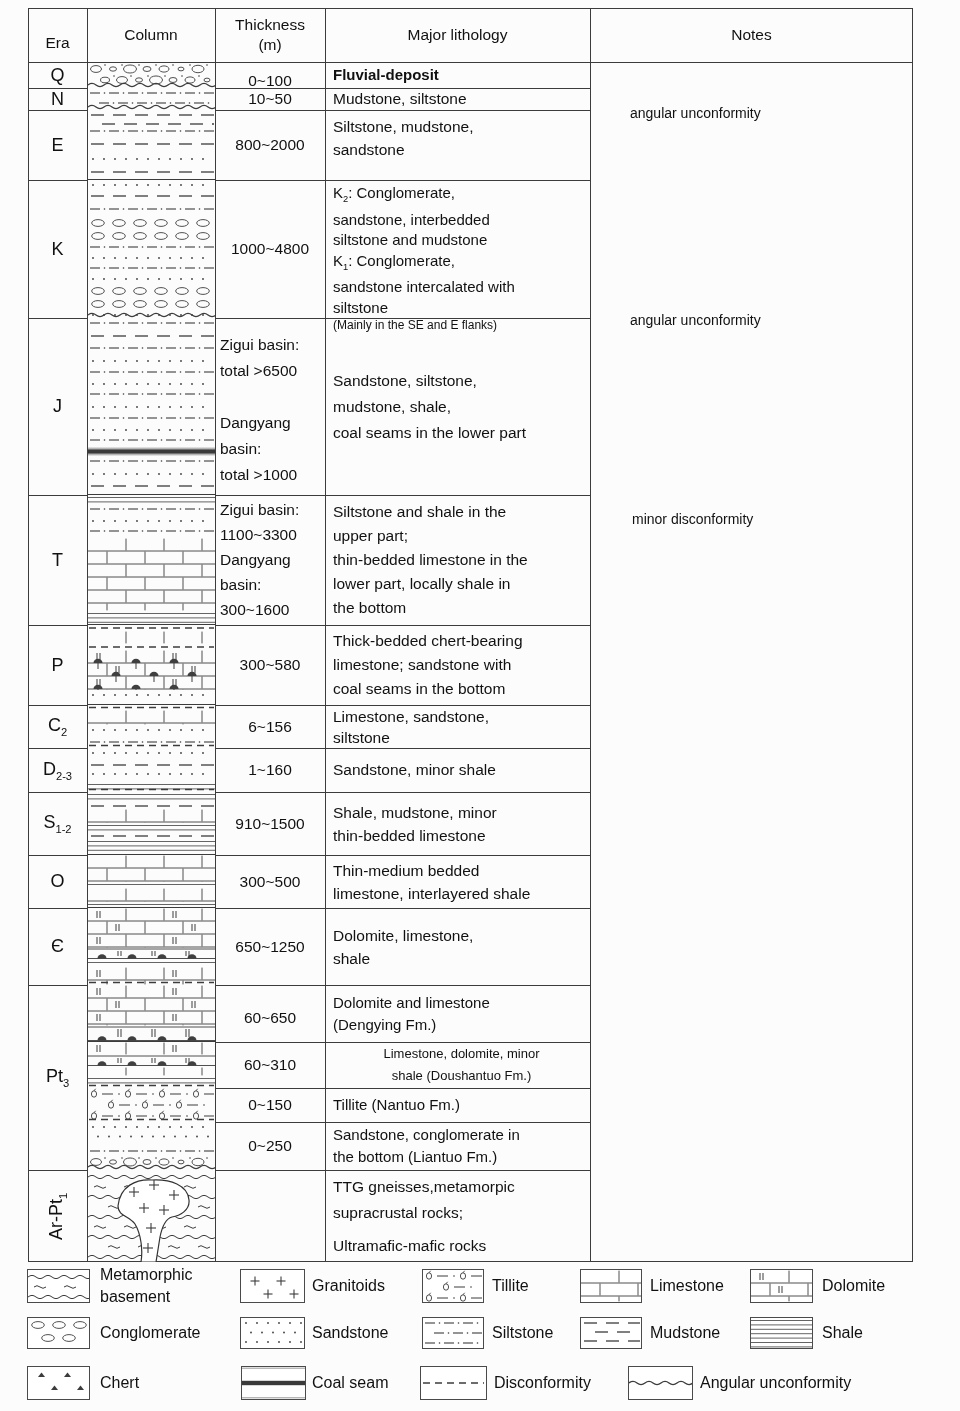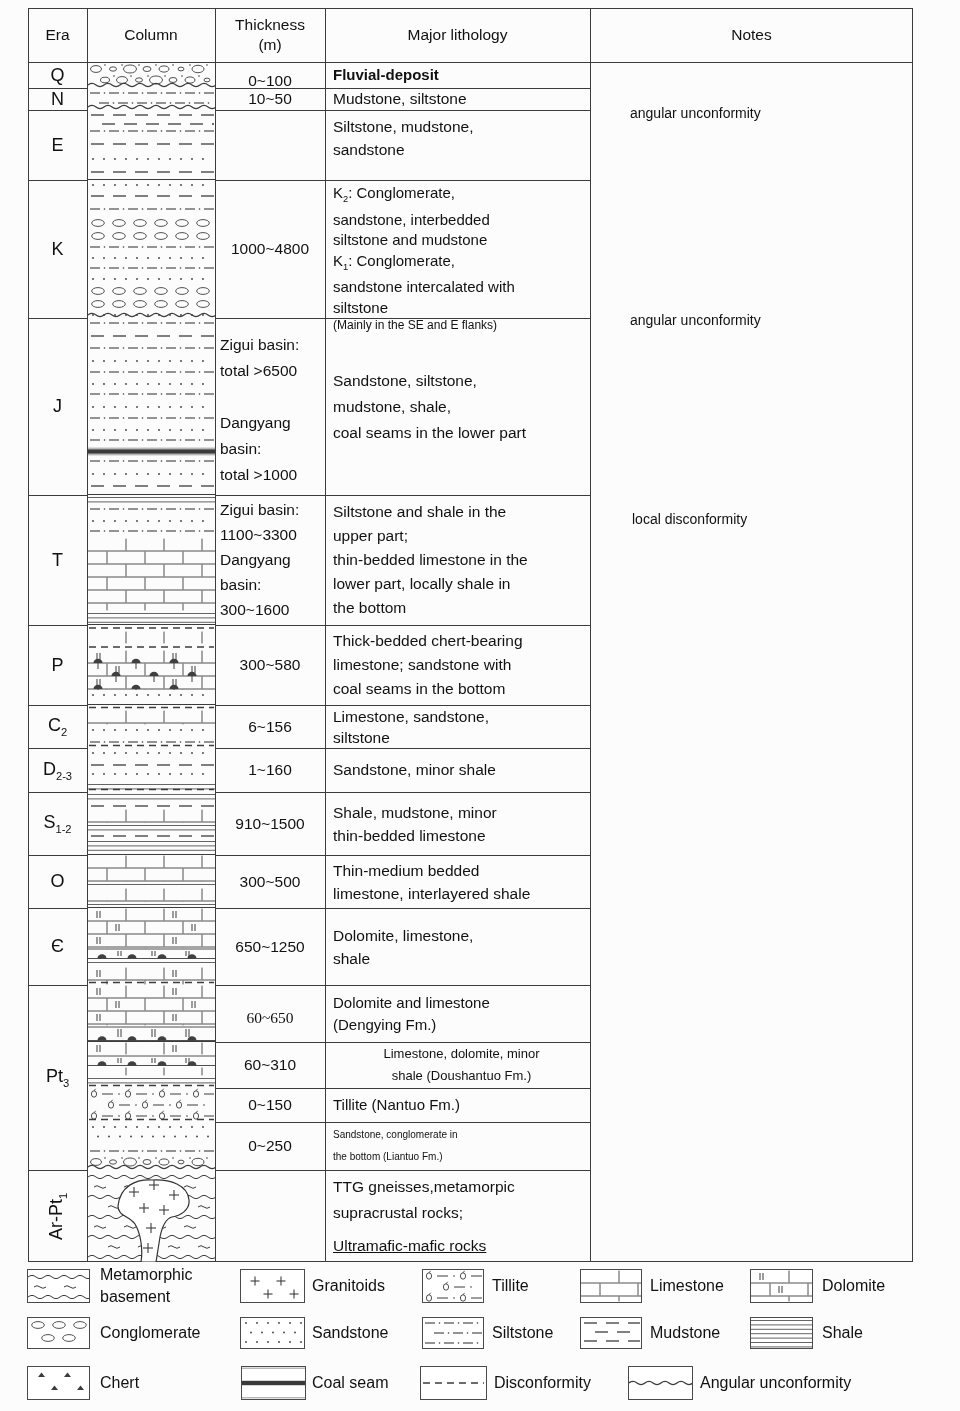--- a/index.html
+++ b/index.html
@@ -17,21 +17,21 @@
   .note{position:absolute;font-size:14px;white-space:nowrap;}
   .note-sm{font-size:13px;line-height:26px;}
   .legend-label{position:absolute;font-size:16px;line-height:22px;white-space:nowrap;}
   .swatch{position:absolute;border:1.2px solid #4a4a4a;box-sizing:border-box;background:#fff;}
   svg{display:block;}
 </style>
 </head>
 <body>
 
 <div id="stage">
-  <div class="cell hdr" style="left:28px;top:8px;width:59px;height:54px">
+  <div class="cell hdr" style="left:28px;top:16px;width:59px;height:54px">
       <span>Era</span>
     </div>
   <div class="cell hdr" style="left:87px;top:8px;width:128px;height:54px">
       <span>Column</span>
     </div>
   <div class="cell hdr" style="left:215px;top:8px;width:110px;height:54px">
     <span>Thickness</span>
     <span>(m)</span>
   </div>
   <div class="cell hdr" style="left:325px;top:8px;width:265px;height:54px">
@@ -126,20 +126,23 @@
         <circle cx="101.5" cy="15" r="0.8" fill="#3c3c3c"></circle>
         <line x1="106" y1="15" x2="116" y2="15" stroke="#3c3c3c" stroke-width="1.1"></line>
         <circle cx="120.5" cy="15" r="0.8" fill="#3c3c3c"></circle>
       </g>
       <path d="M0,19 q4,-3.2 8,0 t8,0 t8,0 t8,0 t8,0 t8,0 t8,0 t8,0 t8,0 t8,0 t8,0 t8,0 t8,0 t8,0 t8,0 t8,0" fill="none" stroke="#3c3c3c" stroke-width="1.3"></path>
     </svg>
     <div class="hline" style="left: 28px; top: 110px; width: 59px; height: 1px;"></div>
     <div class="hline" style="left: 215px; top: 110px; width: 375px; height: 1px;"></div>
     <div class="cell era-cell" style="left: 28px; top: 110px; width: 59px; height: 70px;">
       <span>E</span>
+    </div>
+    <div class="cell thk-cell" style="left: 215px; top: 110px; width: 110px; height: 70px; line-height: 20px; padding-top: 0px;">
+      <span>800~2000</span>
     </div>
     <div class="cell lith-cell" style="left: 325px; top: 110px; width: 265px; height: 70px; line-height: 23px; font-size: 15.5px; justify-content: flex-start; padding-top: 5px; font-weight: normal;">
       <span>Siltstone, mudstone,</span>
       <span>sandstone</span>
     </div>
     <svg width="127" height="70" viewBox="0 0 127 70" style="position: absolute; left: 88px; top: 110px; overflow: hidden;">
       <g transform="translate(0,0)">
         <line x1="3" y1="5" x2="16" y2="5" stroke="#3c3c3c" stroke-width="1.3"></line>
         <line x1="25" y1="5" x2="38" y2="5" stroke="#3c3c3c" stroke-width="1.3"></line>
         <line x1="47" y1="5" x2="60" y2="5" stroke="#3c3c3c" stroke-width="1.3"></line>
@@ -1029,21 +1032,21 @@
         <line x1="57" y1="13.6" x2="57" y2="17.4" stroke="#3c3c3c" stroke-width="0.9"></line>
         <line x1="95" y1="13.6" x2="95" y2="17.4" stroke="#3c3c3c" stroke-width="0.9"></line>
       </g>
       <line x1="1" y1="74.5" x2="126" y2="74.5" stroke="#3c3c3c" stroke-width="1.6" stroke-dasharray="7 5"></line>
     </svg>
     <div class="hline" style="left: 28px; top: 985px; width: 59px; height: 1px;"></div>
     <div class="hline" style="left: 215px; top: 985px; width: 375px; height: 1px;"></div>
     <div class="cell era-cell" style="left: 28px; top: 985px; width: 59px; height: 185px;">
       <span>Pt<sub>3</sub></span>
     </div>
-    <div class="cell thk-cell" style="left: 215px; top: 985px; width: 110px; height: 57px; line-height: 20px; padding-top: 8px; font-family: Liberation Serif, serif;">
+    <div class="cell thk-cell" style="left: 215px; top: 985px; width: 110px; height: 57px; line-height: 20px; padding-top: 8px;">
       <span>60~650</span>
     </div>
     <div class="cell lith-cell" style="left: 325px; top: 985px; width: 265px; height: 57px; line-height: 22px; font-size: 15px; justify-content: center; padding-top: 0px; font-weight: normal;">
       <span>Dolomite and limestone</span>
       <span>(Dengying Fm.)</span>
     </div>
     <svg width="127" height="57" viewBox="0 0 127 57" style="position: absolute; left: 88px; top: 985px; overflow: hidden;">
       <g transform="translate(0,0)">
         <line x1="0" y1="13" x2="127" y2="13" stroke="#3c3c3c" stroke-width="0.9"></line>
         <line x1="0" y1="26" x2="127" y2="26" stroke="#3c3c3c" stroke-width="0.9"></line>
@@ -1183,21 +1186,21 @@
         <ellipse cx="108" cy="28" rx="2.6" ry="3.2" fill="none" stroke="#3c3c3c" stroke-width="0.9"></ellipse>
         <line x1="108" y1="24.8" x2="109.6" y2="22.8" stroke="#3c3c3c" stroke-width="0.9"></line>
         <line x1="116" y1="28" x2="126" y2="28" stroke="#3c3c3c" stroke-width="1"></line>
       </g>
       <line x1="1" y1="31.5" x2="126" y2="31.5" stroke="#3c3c3c" stroke-width="1.6" stroke-dasharray="7 5"></line>
     </svg>
     <div class="hline" style="left: 215px; top: 1122px; width: 375px; height: 1px;"></div>
     <div class="cell thk-cell" style="left: 215px; top: 1122px; width: 110px; height: 48px; line-height: 20px; padding-top: 0px;">
       <span>0~250</span>
     </div>
-    <div class="cell lith-cell" style="left: 325px; top: 1122px; width: 265px; height: 48px; line-height: 22px; font-size: 10px; justify-content: center; padding-top: 0px; font-weight: normal;">
+    <div class="cell lith-cell" style="left: 325px; top: 1122px; width: 265px; height: 48px; line-height: 22px; font-size: 15px; justify-content: center; padding-top: 0px; font-weight: normal;">
       <span>Sandstone, conglomerate in</span>
       <span>the bottom  (Liantuo Fm.)</span>
     </div>
     <svg width="127" height="48" viewBox="0 0 127 48" style="position: absolute; left: 88px; top: 1122px; overflow: hidden;">
       <g transform="translate(0,0)">
         <circle cx="5" cy="5" r="0.9" fill="#3c3c3c"></circle>
         <circle cx="16" cy="5" r="0.9" fill="#3c3c3c"></circle>
         <circle cx="27" cy="5" r="0.9" fill="#3c3c3c"></circle>
         <circle cx="38" cy="5" r="0.9" fill="#3c3c3c"></circle>
         <circle cx="49" cy="5" r="0.9" fill="#3c3c3c"></circle>
@@ -1254,21 +1257,21 @@
     </svg>
     <div class="hline" style="left: 28px; top: 1170px; width: 59px; height: 1px;"></div>
     <div class="hline" style="left: 215px; top: 1170px; width: 375px; height: 1px;"></div>
     <div class="cell era-cell" style="left: 28px; top: 1170px; width: 59px; height: 92px;">
       <span style="transform: rotate(-90deg); white-space: nowrap;">Ar-Pt<sub>1</sub></span>
     </div>
     <div class="cell thk-cell" style="left: 215px; top: 1170px; width: 110px; height: 92px; line-height: 20px; padding-top: 0px;"></div>
     <div class="cell lith-cell" style="left: 325px; top: 1170px; width: 265px; height: 92px; line-height: 26px; font-size: 15.5px; justify-content: center; padding-top: 0px; font-weight: normal;">
       <span>TTG gneisses,metamorpic</span>
       <span>supracrustal rocks;</span>
-      <span style="margin-top: 7px; text-decoration: underline;">Ultramafic-mafic rocks</span>
+      <span style="margin-top: 7px;">Ultramafic-mafic rocks</span>
     </div>
     <svg width="127" height="92" viewBox="0 0 127 92" style="position: absolute; left: 88px; top: 1170px; overflow: hidden;">
       <g transform="translate(0,0)">
         <path d="M0,7 q4,-3.2 8,0 t8,0 t8,0 t8,0 t8,0 t8,0 t8,0 t8,0 t8,0 t8,0 t8,0 t8,0 t8,0 t8,0 t8,0 t8,0" fill="none" stroke="#3c3c3c" stroke-width="1"></path>
         <path d="M6,17 q3,-2.6 6,0 q3,2.6 6,0" fill="none" stroke="#3c3c3c" stroke-width="1"></path>
         <path d="M36,17 q3,-2.6 6,0 q3,2.6 6,0" fill="none" stroke="#3c3c3c" stroke-width="1"></path>
         <path d="M66,17 q3,-2.6 6,0 q3,2.6 6,0" fill="none" stroke="#3c3c3c" stroke-width="1"></path>
         <path d="M96,17 q3,-2.6 6,0 q3,2.6 6,0" fill="none" stroke="#3c3c3c" stroke-width="1"></path>
         <path d="M0,27 q4,-3.2 8,0 t8,0 t8,0 t8,0 t8,0 t8,0 t8,0 t8,0 t8,0 t8,0 t8,0 t8,0 t8,0 t8,0 t8,0 t8,0" fill="none" stroke="#3c3c3c" stroke-width="1"></path>
         <path d="M20,37 q3,-2.6 6,0 q3,2.6 6,0" fill="none" stroke="#3c3c3c" stroke-width="1"></path>
@@ -1303,21 +1306,21 @@
         <line x1="60" y1="73" x2="60" y2="83" stroke="#3c3c3c" stroke-width="1.1"></line>
       </g>
     </svg>
     <div class="note" style="left: 630px; top: 105px;">
       <div>angular unconformity</div>
     </div>
     <div class="note" style="left: 630px; top: 312px;">
       <div>angular unconformity</div>
     </div>
     <div class="note" style="left: 632px; top: 511px;">
-      <div>local disconformity</div>
+      <div>minor disconformity</div>
     </div>
     <div class="swatch" style="left: 27px; top: 1269px; width: 63px; height: 34px;">
       <svg width="61" height="32" viewBox="0 0 61 32" style="position: absolute; left: 0px; top: 0px; overflow: hidden;">
         <g>
           <path d="M0,7 q4,-3.2 8,0 t8,0 t8,0 t8,0 t8,0 t8,0 t8,0 t8,0" fill="none" stroke="#3c3c3c" stroke-width="1"></path>
           <path d="M6,17 q3,-2.6 6,0 q3,2.6 6,0" fill="none" stroke="#3c3c3c" stroke-width="1"></path>
           <path d="M36,17 q3,-2.6 6,0 q3,2.6 6,0" fill="none" stroke="#3c3c3c" stroke-width="1"></path>
           <path d="M0,27 q4,-3.2 8,0 t8,0 t8,0 t8,0 t8,0 t8,0 t8,0 t8,0" fill="none" stroke="#3c3c3c" stroke-width="1"></path>
         </g>
       </svg>

